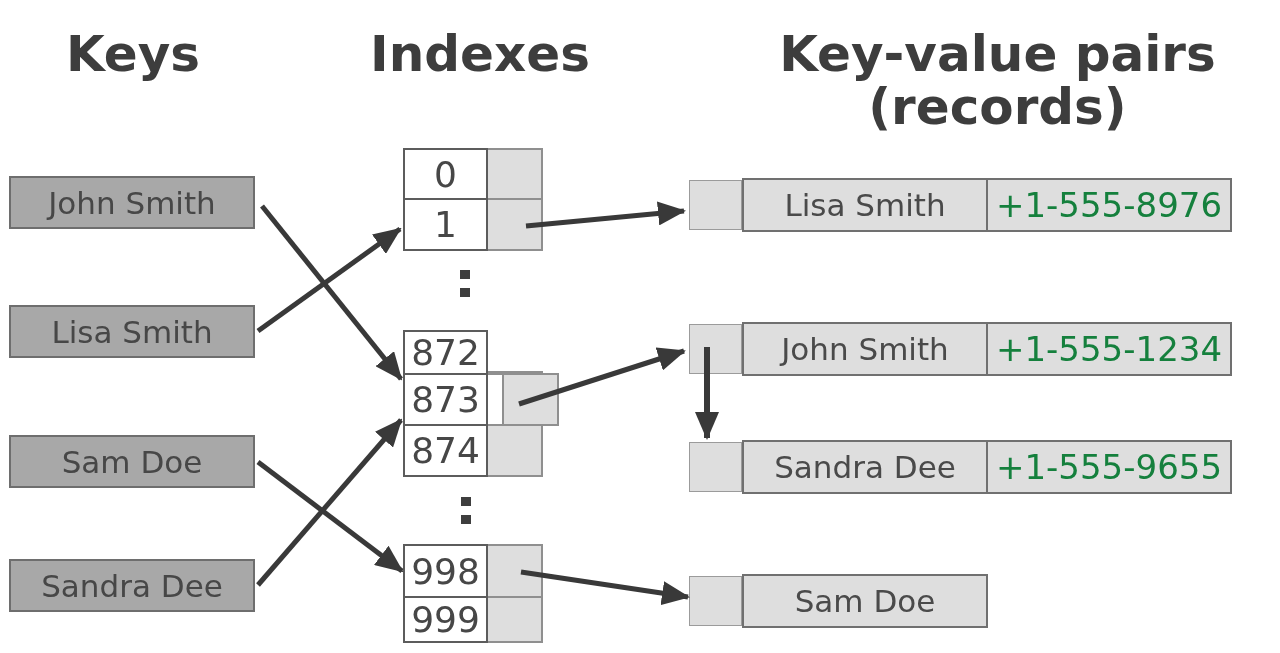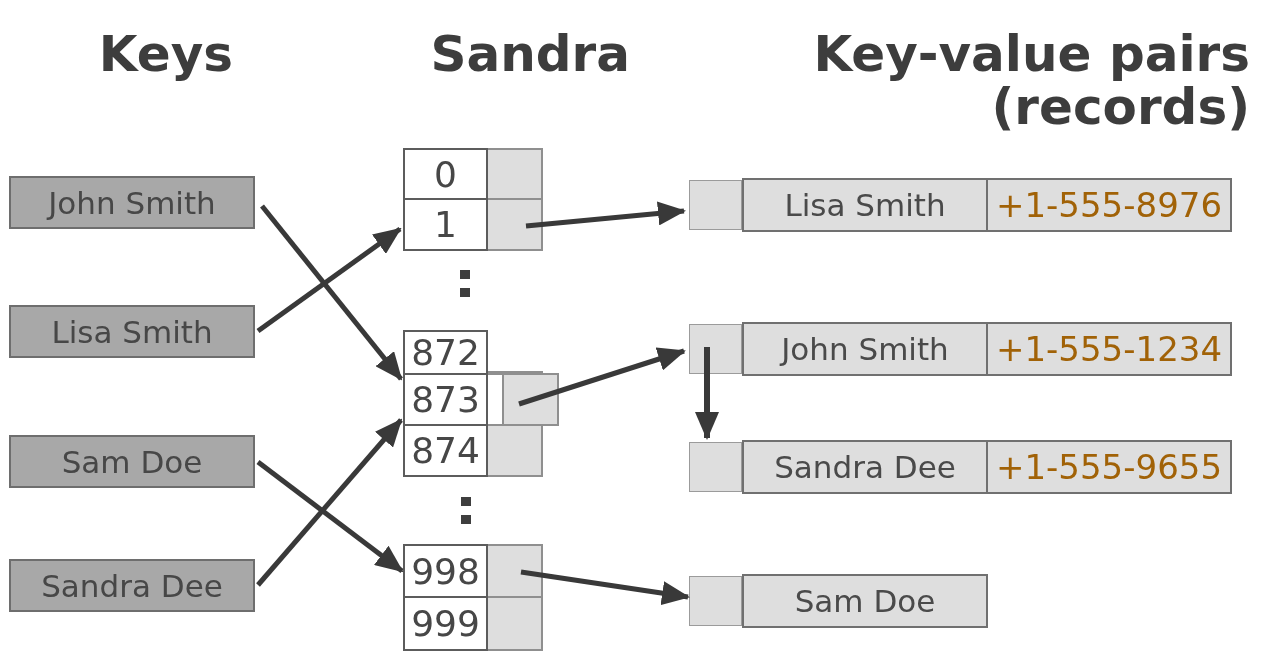--- a/index.html
+++ b/index.html
@@ -10,21 +10,21 @@
     background: #ffffff;
     overflow: hidden;
     font-family: "DejaVu Sans", sans-serif;
   }
   .title {
     position: absolute;
     font-weight: bold;
     font-size: 50px;
     line-height: 53px;
     color: #3d3d3d;
-    text-align: right;
+    text-align: center;
     white-space: nowrap;
   }
   .title-multi { white-space: normal; }
 
   
   .keybox {
     position: absolute;
     box-sizing: border-box;
     width: 246px;
     height: 53px;
@@ -100,40 +100,40 @@
     box-sizing: border-box;
     width: 246px;
     height: 54px;
     margin-left: -2px;
     background: #dedede;
     border: 2px solid #707070;
     display: flex;
     align-items: center;
     justify-content: center;
     font-size: 34px;
-    color: #a16207;
+    color: #15803d;
     white-space: nowrap;
   }
 
   .arrow-layer {
     position: absolute;
     left: 0; top: 0;
     width: 1280px;
     height: 653px;
     pointer-events: none;
     z-index: 5;
   }
 </style>
 </head>
 <body>
 
 <div class="canvas">
 
   <div class="title" style="left:33px; top:28px; width:200px;">Keys</div>
-  <div class="title" style="left:330px; top:28px; width:300px;">Sandra</div>
+  <div class="title" style="left:330px; top:28px; width:300px;">Indexes</div>
   <div class="title title-multi" style="left:745px; top:28px; width:505px;">
     <div>Key-value pairs</div>
     <div>(records)</div>
   </div>
 
   <div class="keybox" style="left:9px; top:176px;">
     <span>John Smith</span>
   </div>
   <div class="keybox" style="left:9px; top:305px;">
     <span>Lisa Smith</span>
@@ -179,21 +179,21 @@
   <div>
     <div class="dot" style="left:461px; top:497px;"></div>
     <div class="dot" style="left:461px; top:515px;"></div>
   </div>
 
   <div class="idx-table" style="left:403px; top:544px;">
     <div class="idx-row" style="height:54px;">
       <div class="idx-num">998</div>
       <div class="idx-ptr"></div>
     </div>
-    <div class="idx-row" style="height:55px;">
+    <div class="idx-row" style="height:47px;">
       <div class="idx-num">999</div>
       <div class="idx-ptr"></div>
     </div>
   </div>
 
   <div class="record" style="left:689px; top:178px;">
     <div class="rec-ptr"></div>
     <div class="rec-name">Lisa Smith</div>
     <div class="rec-phone">+1-555-8976</div>
   </div>

